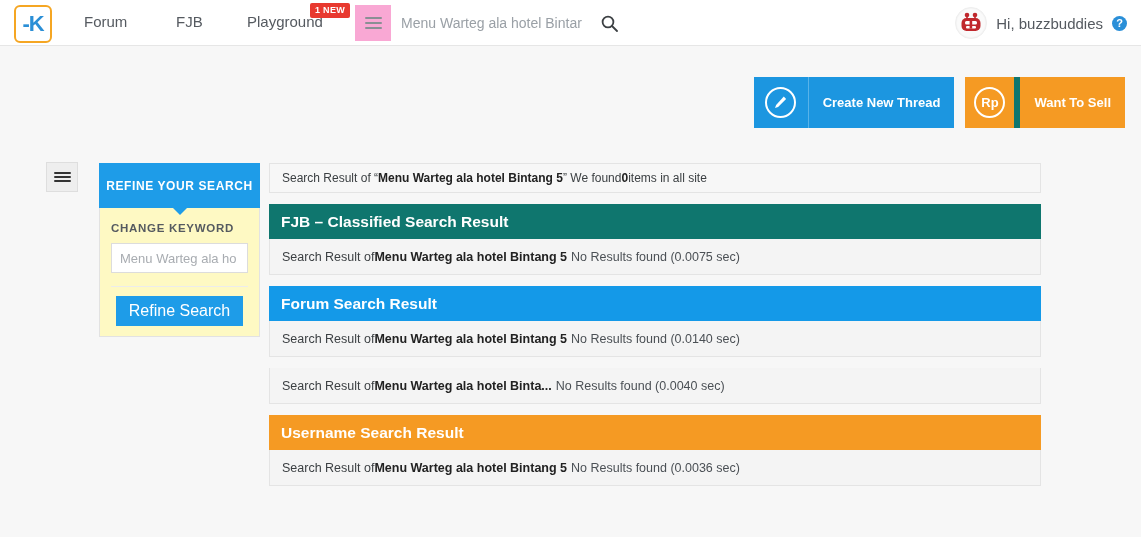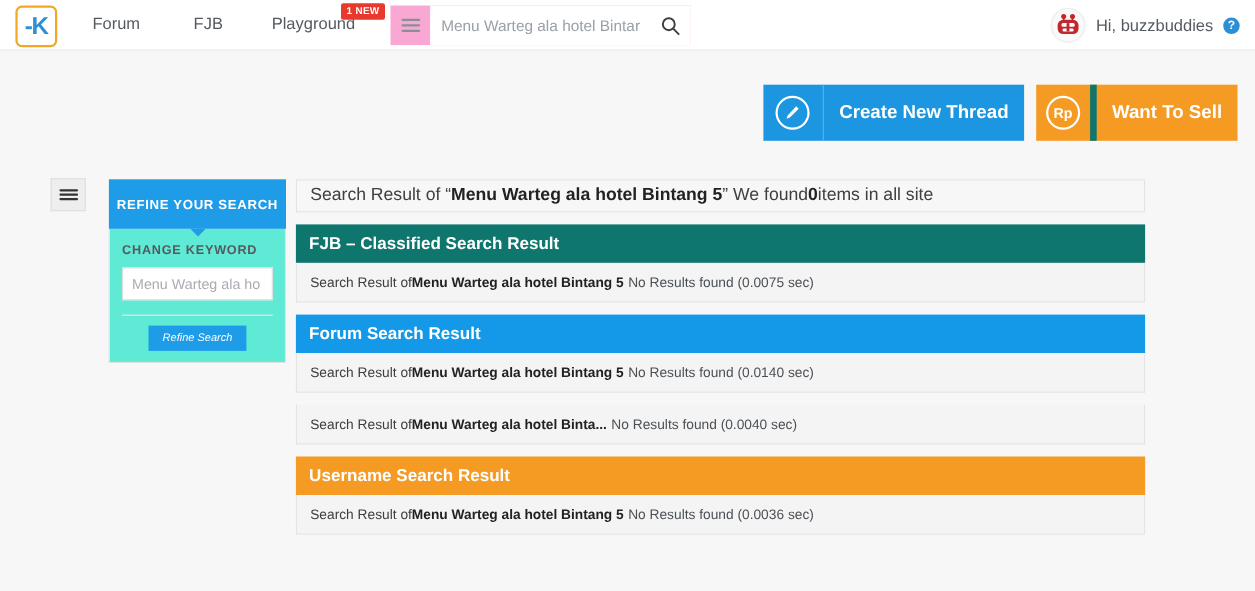--- a/index.html
+++ b/index.html
@@ -106,21 +106,21 @@
   .act-blue .act-icon  { border-right: 1px solid #58b3e9; }
   .act-orange .act-icon{ border-right: 6px solid #0f766e; }
   .circ {
     width: 31px; height: 31px; border-radius: 50%;
     border: 2px solid #fff;
     display: flex; align-items: center; justify-content: center;
     font-size: 13px; font-weight: bold;
   }
   .act-label {
     display: flex; align-items: center; justify-content: center;
-    padding: 0 14px; font-size: 17px; font-weight: bold;
+    padding: 0 14px; font-size: 13px; font-weight: bold;
     line-height: 1.22; text-align: center;
   }
 
   
   .side-toggle {
     position: absolute; left: 46px; top: 162px;
     width: 32px; height: 30px;
     background: #eeeeee; border: 1px solid #dedede;
     display: flex; align-items: center; justify-content: center;
     cursor: pointer;
@@ -134,50 +134,50 @@
     display: flex; align-items: center; justify-content: center;
     position: relative;
   }
   .refine-head::after {
     content: ""; position: absolute; bottom: -7px; left: 50%;
     transform: translateX(-50%);
     border-left: 7px solid transparent; border-right: 7px solid transparent;
     border-top: 7px solid #1e9ce8;
   }
   .refine-body {
-    background: #5eead4; border: 1px solid #e2e2e2; border-top: none;
+    background: #fef9c3; border: 1px solid #e2e2e2; border-top: none;
     padding: 14px 11px 0 11px;
   }
   .ck-label {
     font-size: 11.5px; font-weight: bold; color: #555a60;
     letter-spacing: .7px; margin-bottom: 9px;
   }
   .kw-input {
     width: 100%; height: 30px;
     border: 1px solid #dcdcdc; background: #fff;
     font-size: 13px; color: #a8acb1; outline: none;
     font-family: "Liberation Sans", sans-serif;
     padding: 0 8px;
   }
   .kw-input::placeholder { color: #a8acb1; }
   .refine-foot {
     border-top: 1px solid #ececec; margin-top: 13px;
     padding: 9px 0 10px 0; text-align: center;
   }
   .refine-btn {
     background: #1e9ce8; color: #fff; border: none;
-    font-size: 10px; font-family: "Liberation Sans", sans-serif;
-    padding: 6px 13px; cursor: pointer; font-style: italic;
+    font-size: 16px; font-family: "Liberation Sans", sans-serif;
+    padding: 6px 13px; cursor: pointer;
   }
 
   .main { position: absolute; left: 269px; top: 163px; width: 772px; }
   .summary {
     background: #f7f7f7; border: 1px solid #e4e4e4;
     height: 30px; display: flex; align-items: center;
-    padding: 0 12px; font-size: 16px; color: #3c4043;
+    padding: 0 12px; font-size: 12px; color: #3c4043;
     white-space: nowrap;
   }
   .panel { margin-top: 11px; }
   .panel-head {
     height: 35px; display: flex; align-items: center;
     padding: 0 12px; color: #fff;
     font-size: 15.5px; font-weight: bold;
   }
   .panel-body {
     background: #f4f4f4; border: 1px solid #e4e4e4; border-top: none;

